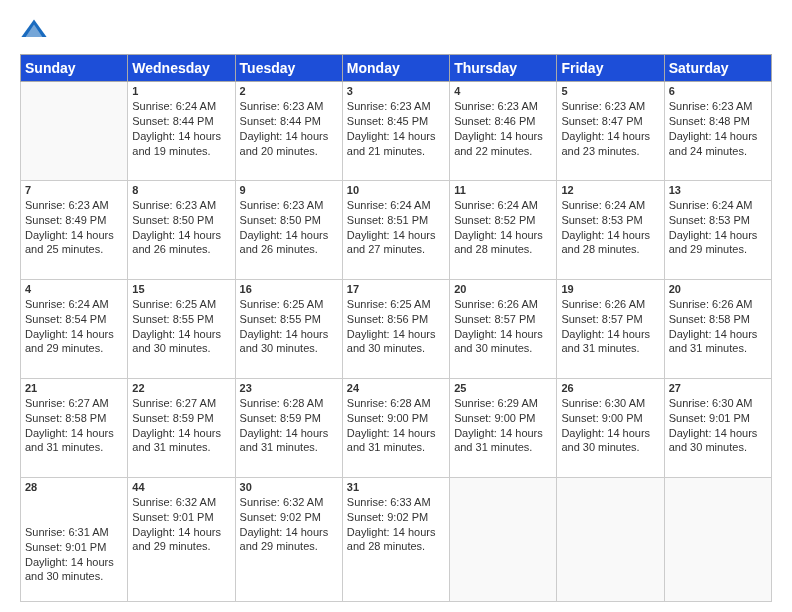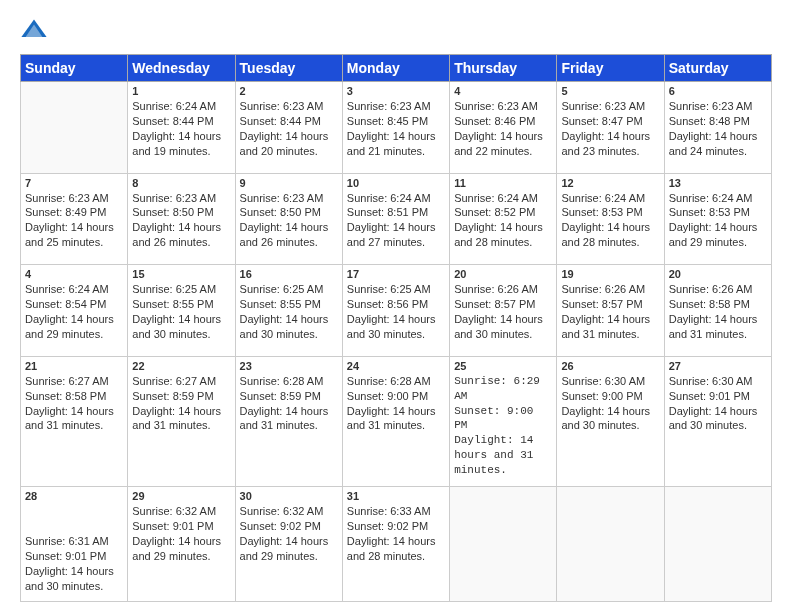--- a/index.html
+++ b/index.html
@@ -278,21 +278,21 @@
 Daylight: 14 hours and 31 minutes.</div>
           </td>
           <td>
             <span class="day-num">24</span>
             <div class="cell-text" style="white-space: pre-line;">Sunrise: 6:28 AM
 Sunset: 9:00 PM
 Daylight: 14 hours and 31 minutes.</div>
           </td>
           <td>
             <span class="day-num">25</span>
-            <div class="cell-text" style="white-space: pre-line; font-family: Liberation Mono, monospace;">Sunrise: 6:29 AM
+            <div class="cell-text" style="white-space: pre-line;">Sunrise: 6:29 AM
 Sunset: 9:00 PM
 Daylight: 14 hours and 31 minutes.</div>
           </td>
           <td>
             <span class="day-num">26</span>
             <div class="cell-text" style="white-space: pre-line;">Sunrise: 6:30 AM
 Sunset: 9:00 PM
 Daylight: 14 hours and 30 minutes.</div>
           </td>
           <td>
@@ -303,21 +303,21 @@
           </td>
         </tr>
         <tr>
           <td>
             <span class="day-num">28</span>
             <div class="cell-text" style="white-space: pre-line; margin-top: 32px;">Sunrise: 6:31 AM
 Sunset: 9:01 PM
 Daylight: 14 hours and 30 minutes.</div>
           </td>
           <td>
-            <span class="day-num">29</span>
+            <span class="day-num">44</span>
             <div class="cell-text" style="white-space: pre-line;">Sunrise: 6:32 AM
 Sunset: 9:01 PM
 Daylight: 14 hours and 29 minutes.</div>
           </td>
           <td>
             <span class="day-num">30</span>
             <div class="cell-text" style="white-space: pre-line;">Sunrise: 6:32 AM
 Sunset: 9:02 PM
 Daylight: 14 hours and 29 minutes.</div>
           </td>

